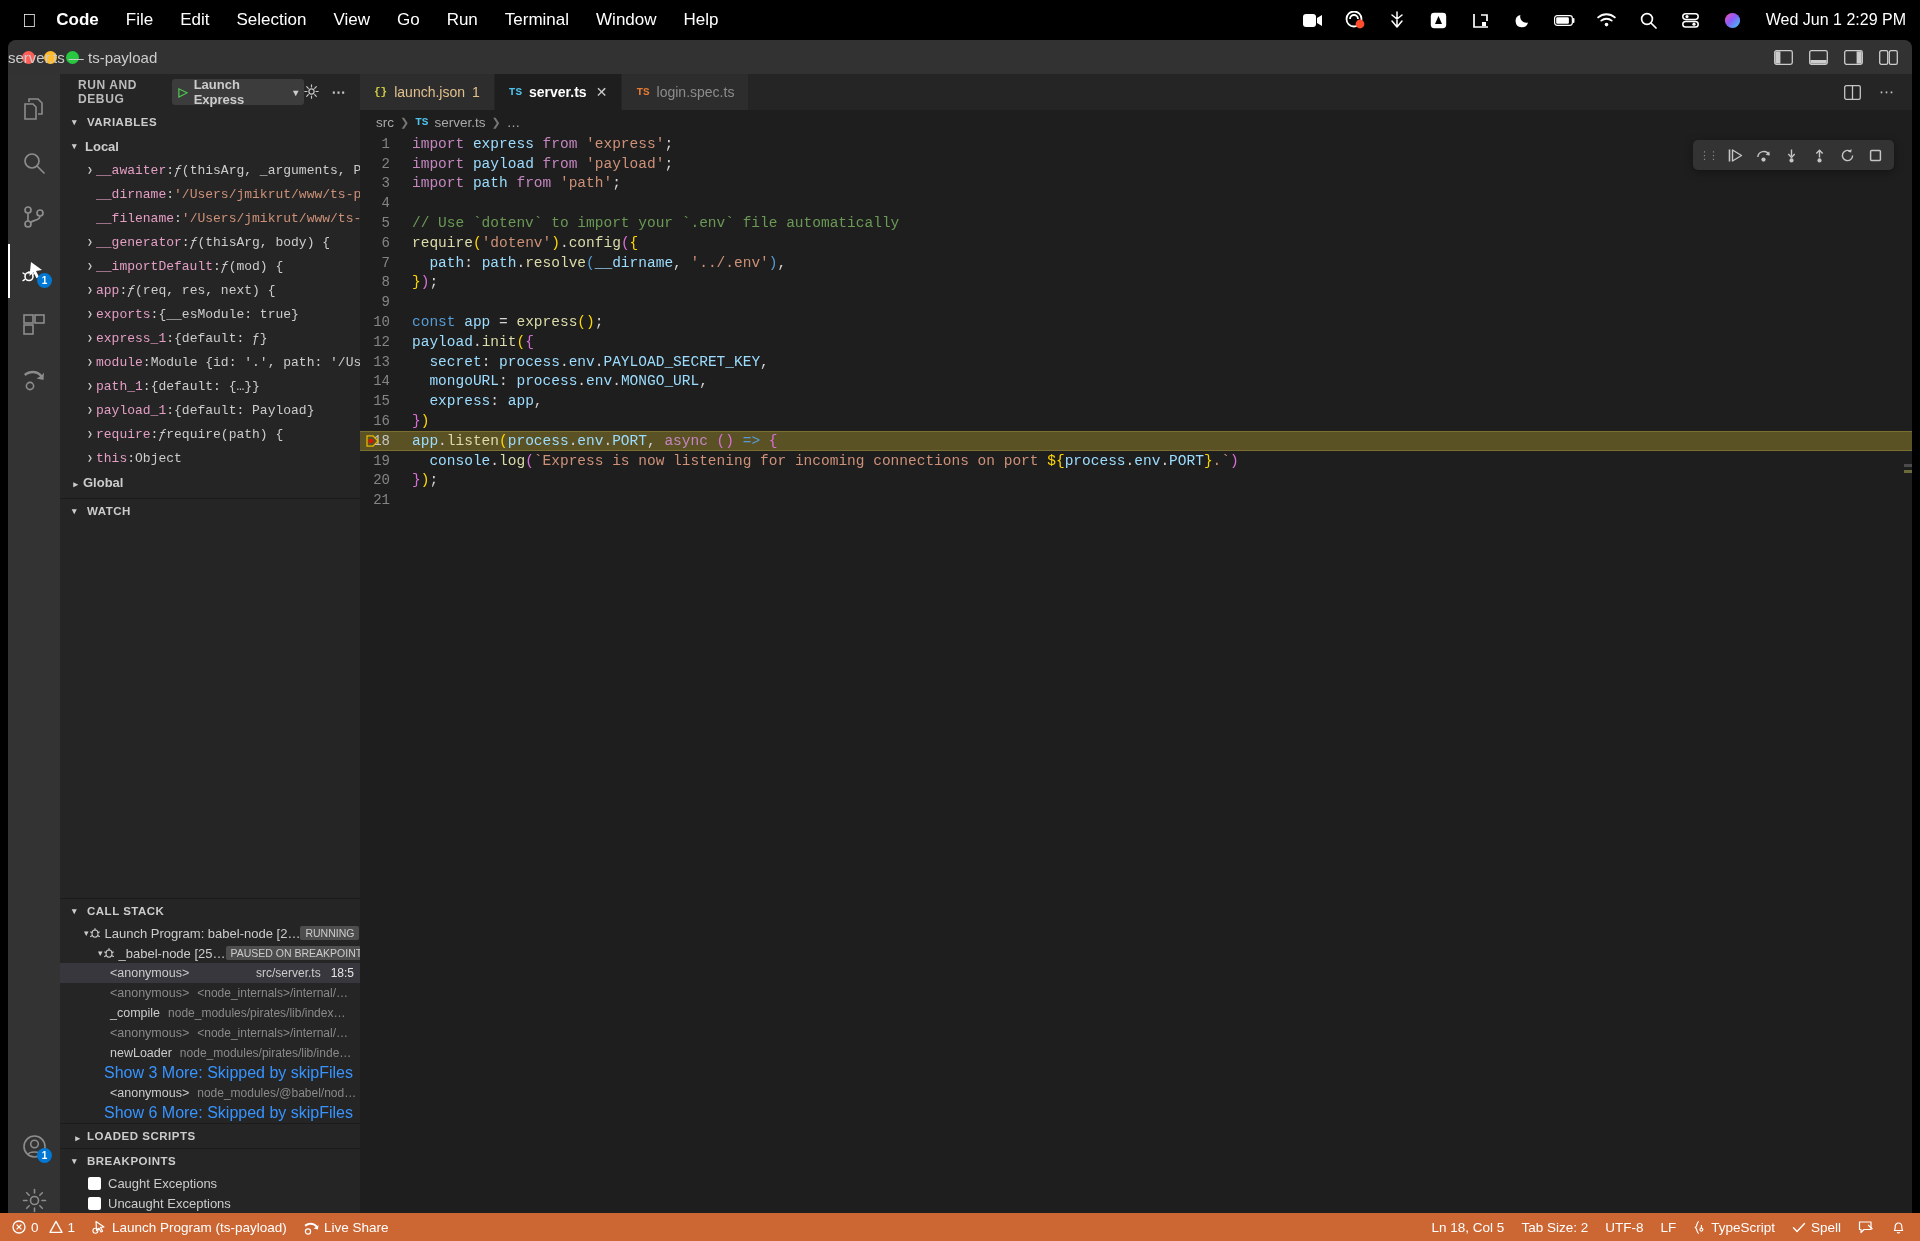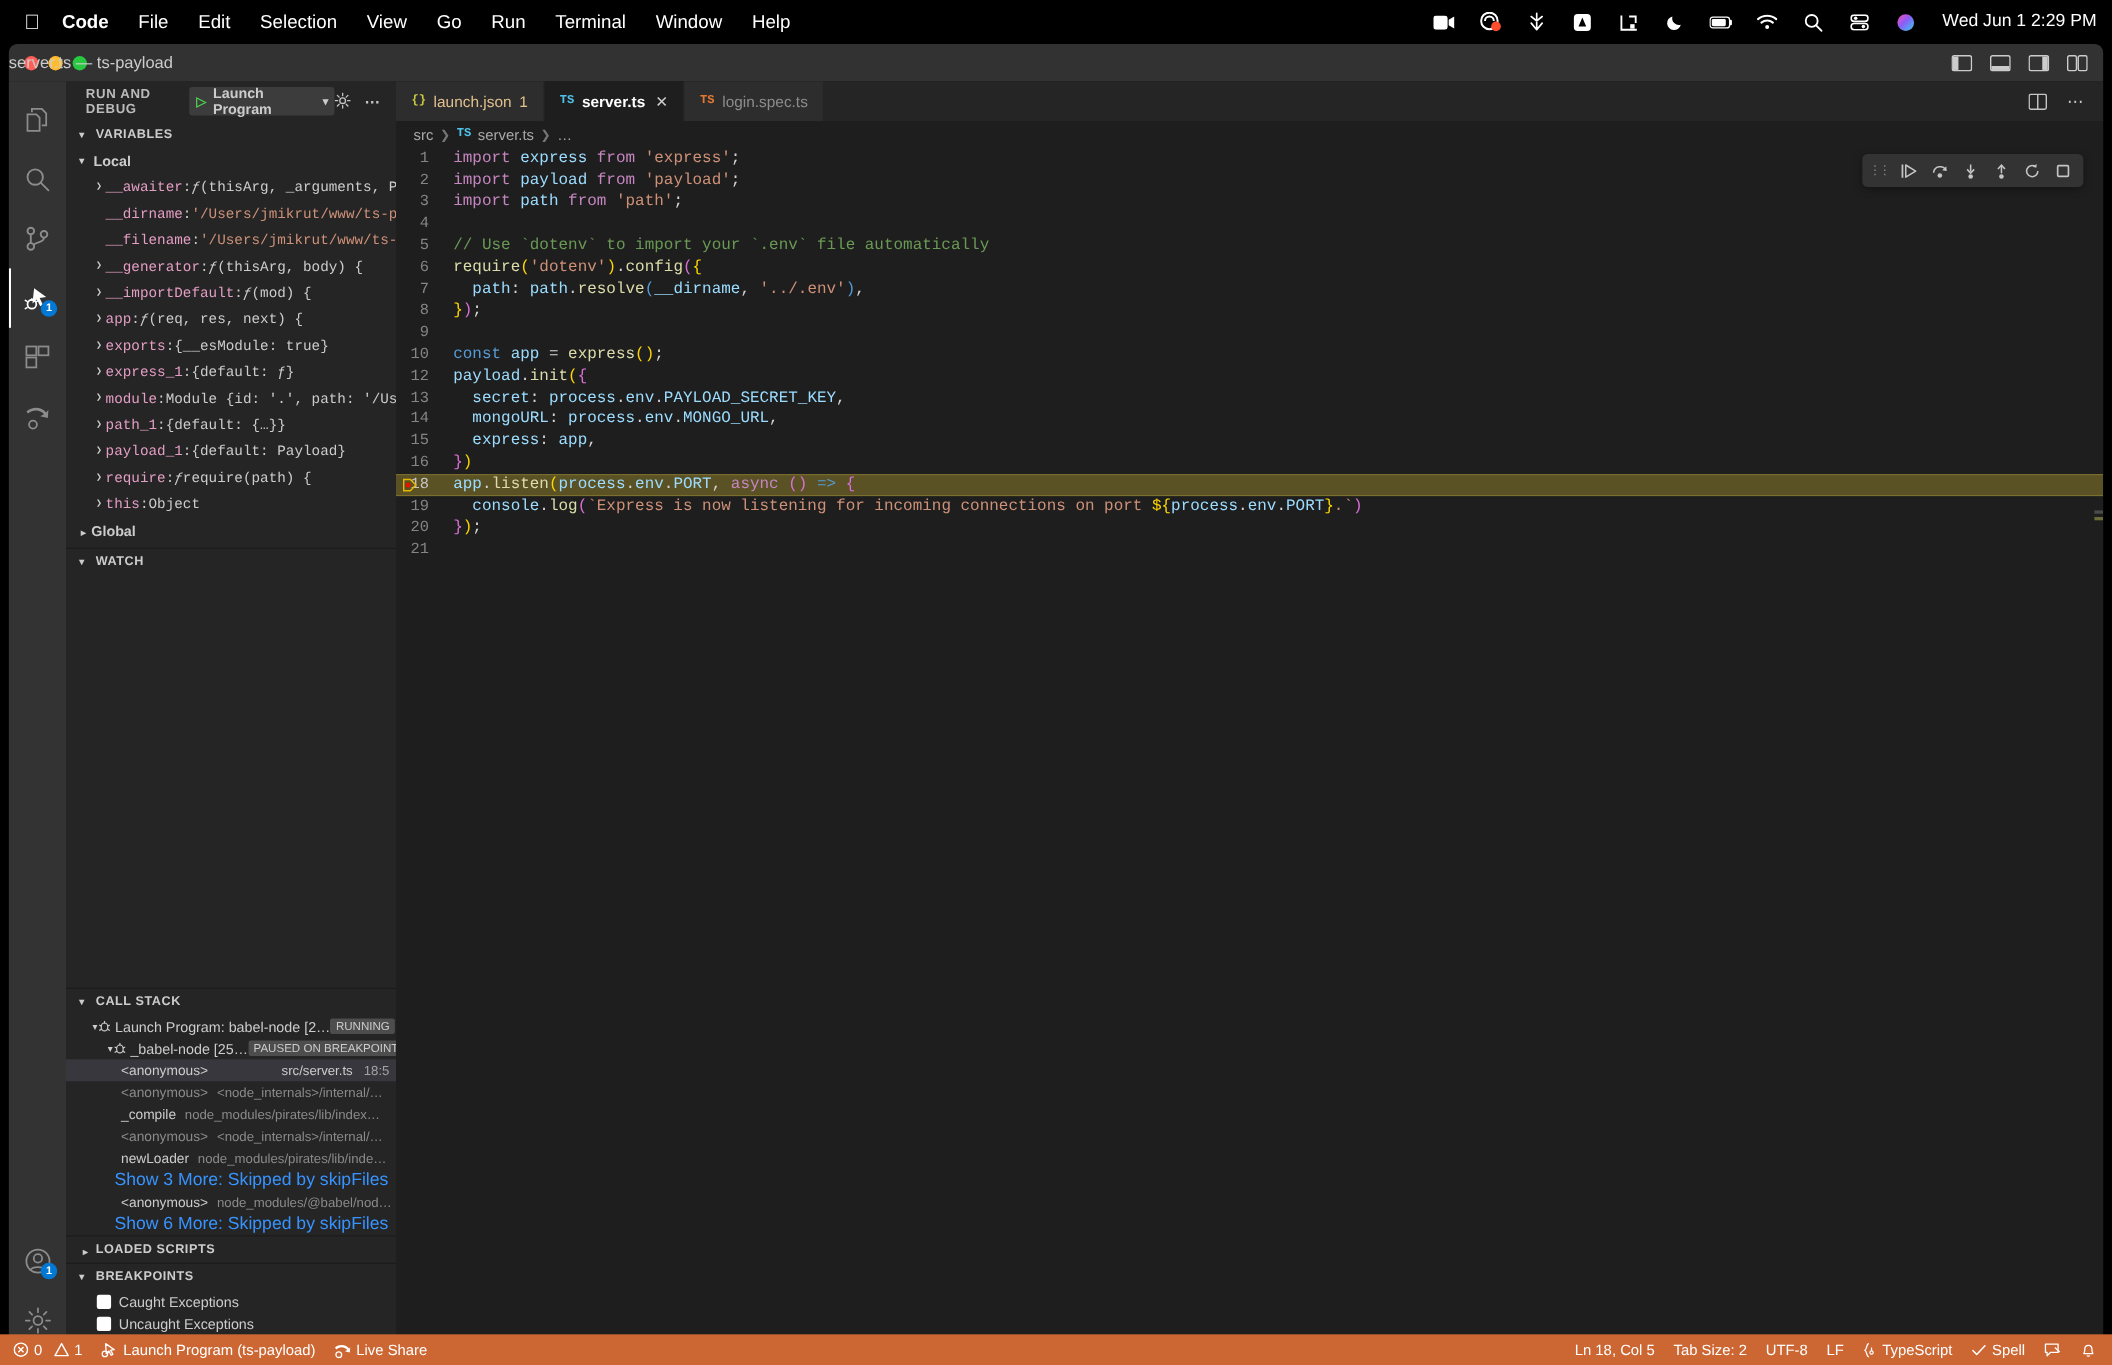--- a/index.html
+++ b/index.html
@@ -108,21 +108,21 @@
   }
   .srow.sel { background: #37373d; }
   .bugico { width: 14px; text-align: center; font-size: 11px; color: #cccccc; }
   .stag {
     background: #4d4d4d; color: #cccccc; font-size: 10.5px;
     padding: 1px 5px; border-radius: 2px; margin-left: auto; white-space: nowrap;
   }
   .frame { font-family: Liberation Sans, sans-serif; font-size: 12.5px; color: #cccccc; }
   .fpath { color: #8a8a8a; font-size: 12px; margin-left: 8px; font-family: "Liberation Sans", sans-serif; }
   .fpath.bright { color: #cccccc; }
-  .fline { margin-left: auto; color: #a3a3a3; font-size: 12px; }
+  .fline { margin-left: auto; color: #e5e5e5; font-size: 12px; }
   .skiplink { color: #3794ff; font-size: 16px; padding-left: 44px; }
 
   .loaded-pane, .bp-pane { border-top: 1px solid #1b1b1c; }
   .bprow { height: 20px; display: flex; align-items: center; gap: 7px; padding-left: 28px; font-size: 13px; color: #cccccc; }
   .cb { width: 13px; height: 13px; background: #fff; border-radius: 2px; flex: 0 0 13px; }
   .cb.on { background: #0078d4; position: relative; }
   .cb.on::after {
     content: ''; position: absolute; left: 4px; top: 1px; width: 4px; height: 8px;
     border: solid #fff; border-width: 0 2px 2px 0; transform: rotate(42deg);
   }
@@ -418,21 +418,21 @@
           </span>
         </div>
       </div>
     </div>
 
     <div class="sidebar">
       <div class="sbheader">
         <span>RUN AND DEBUG</span>
         <div class="launchsel">
           <span class="playg">▷</span>
-          <span>Launch Program</span>
+          <span>Launch Express</span>
           <span style="margin-left:auto;font-size:10px;">▾</span>
         </div>
         <div class="sbhead-icons">
           <span>
             <svg width="15" height="15" viewBox="0 0 15 15">
                 <circle cx="7.5" cy="7.5" r="2.6" fill="none" stroke="#c5c5c5" stroke-width="1.2"></circle>
                 <path d="M7.5 .8 L7.5 3 M7.5 12 L7.5 14.2 M.8 7.5 L3 7.5 M12 7.5 L14.2 7.5 M2.7 2.7 L4.3 4.3 M10.7 10.7 L12.3 12.3 M12.3 2.7 L10.7 4.3 M4.3 10.7 L2.7 12.3" stroke="#c5c5c5" stroke-width="1.2" stroke-linecap="round"></path>
               </svg>
           </span>
           <span>⋯</span>

